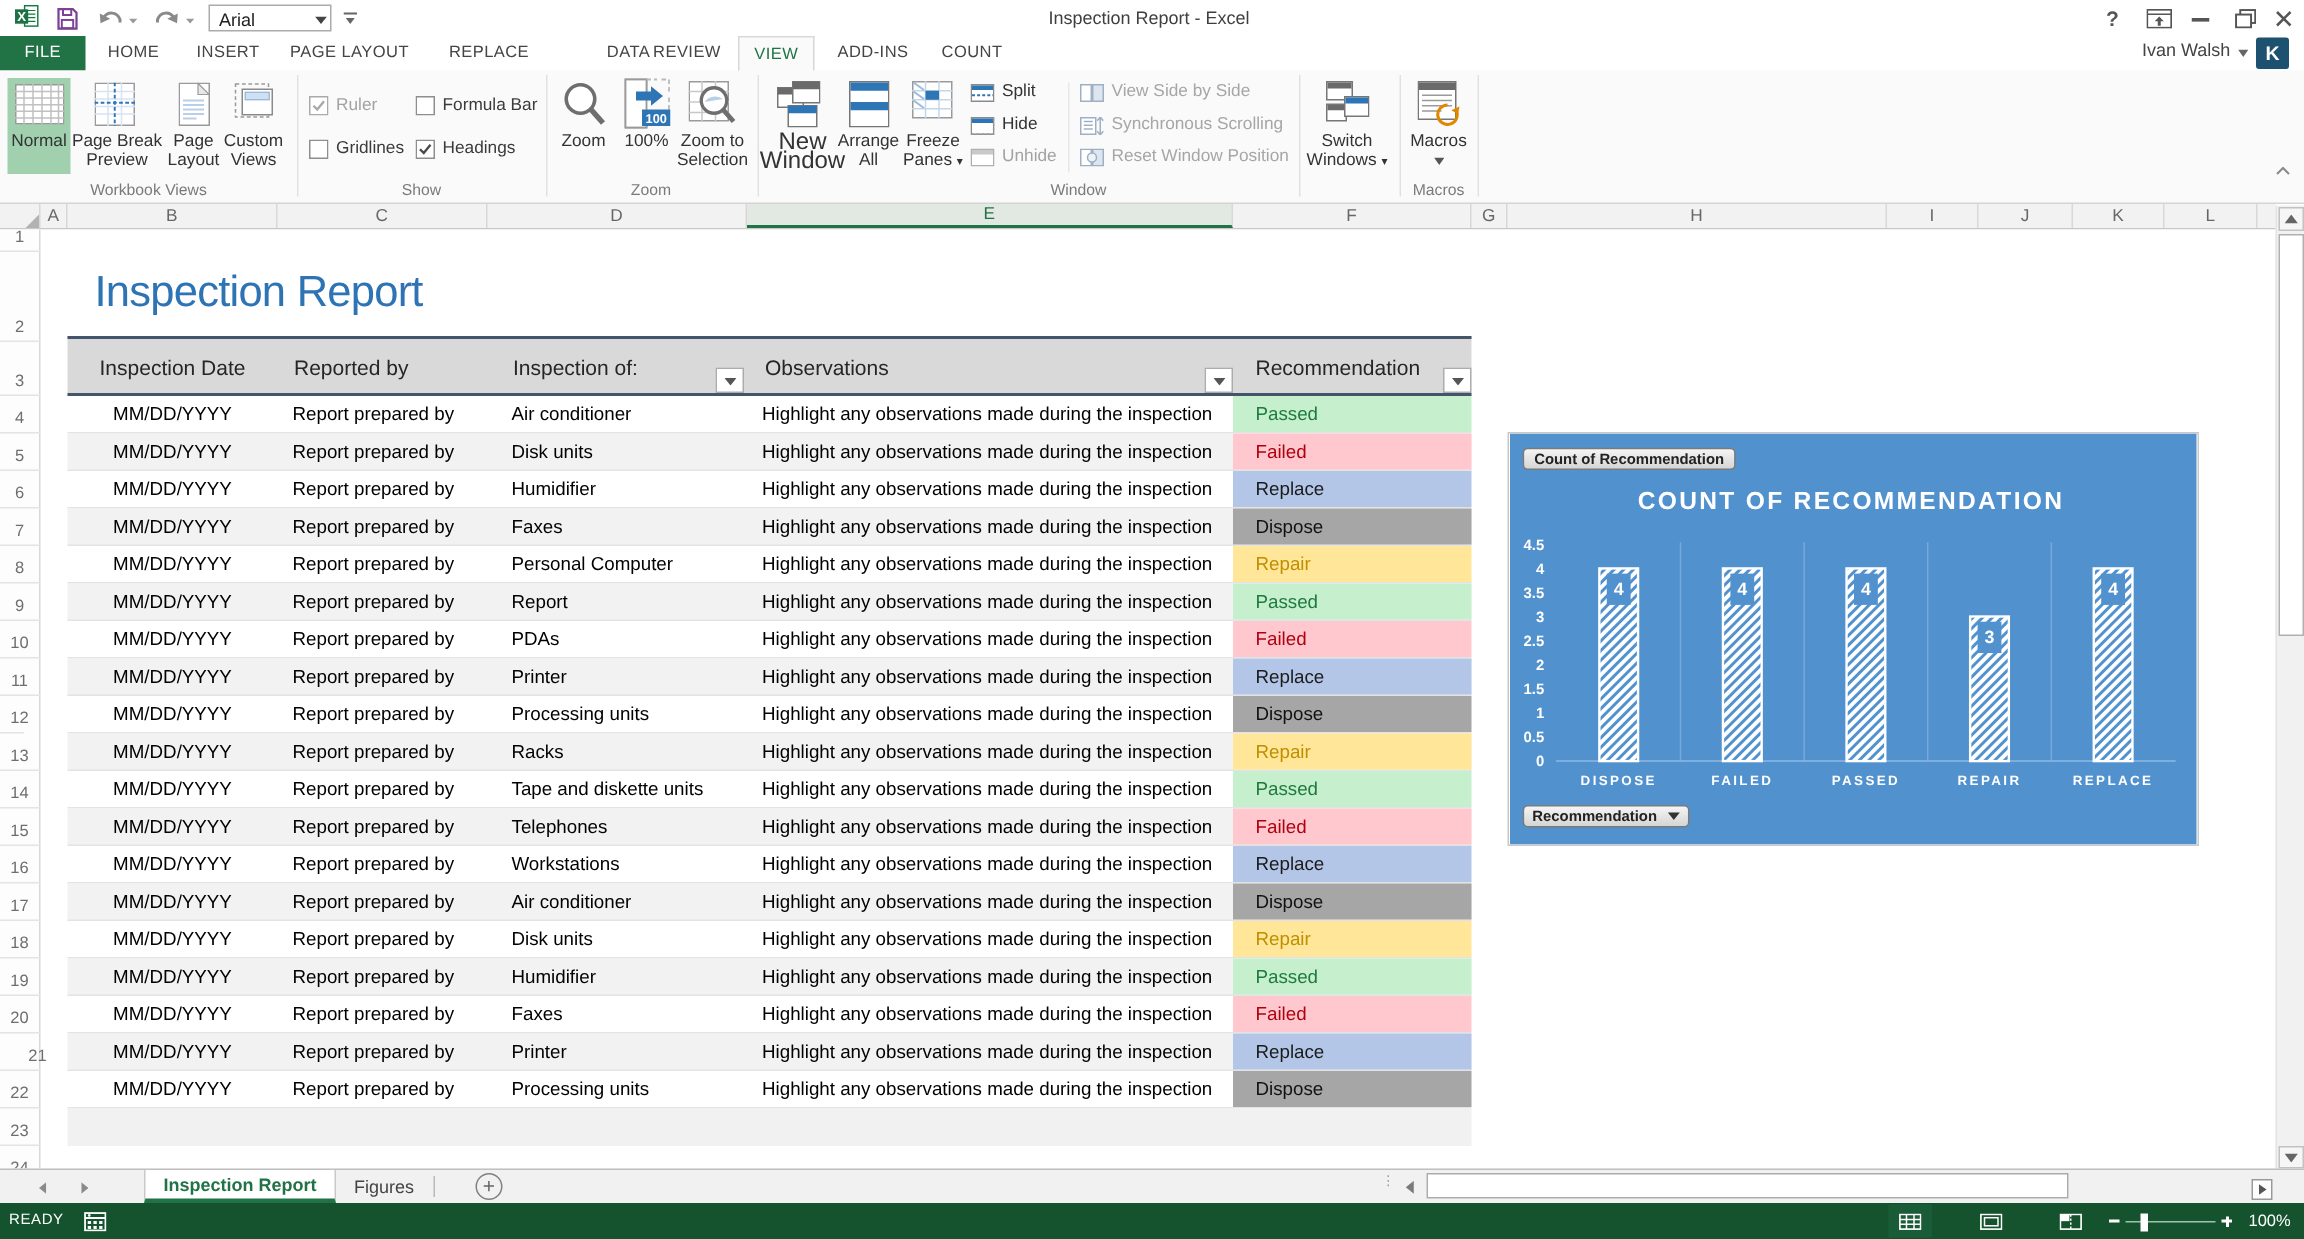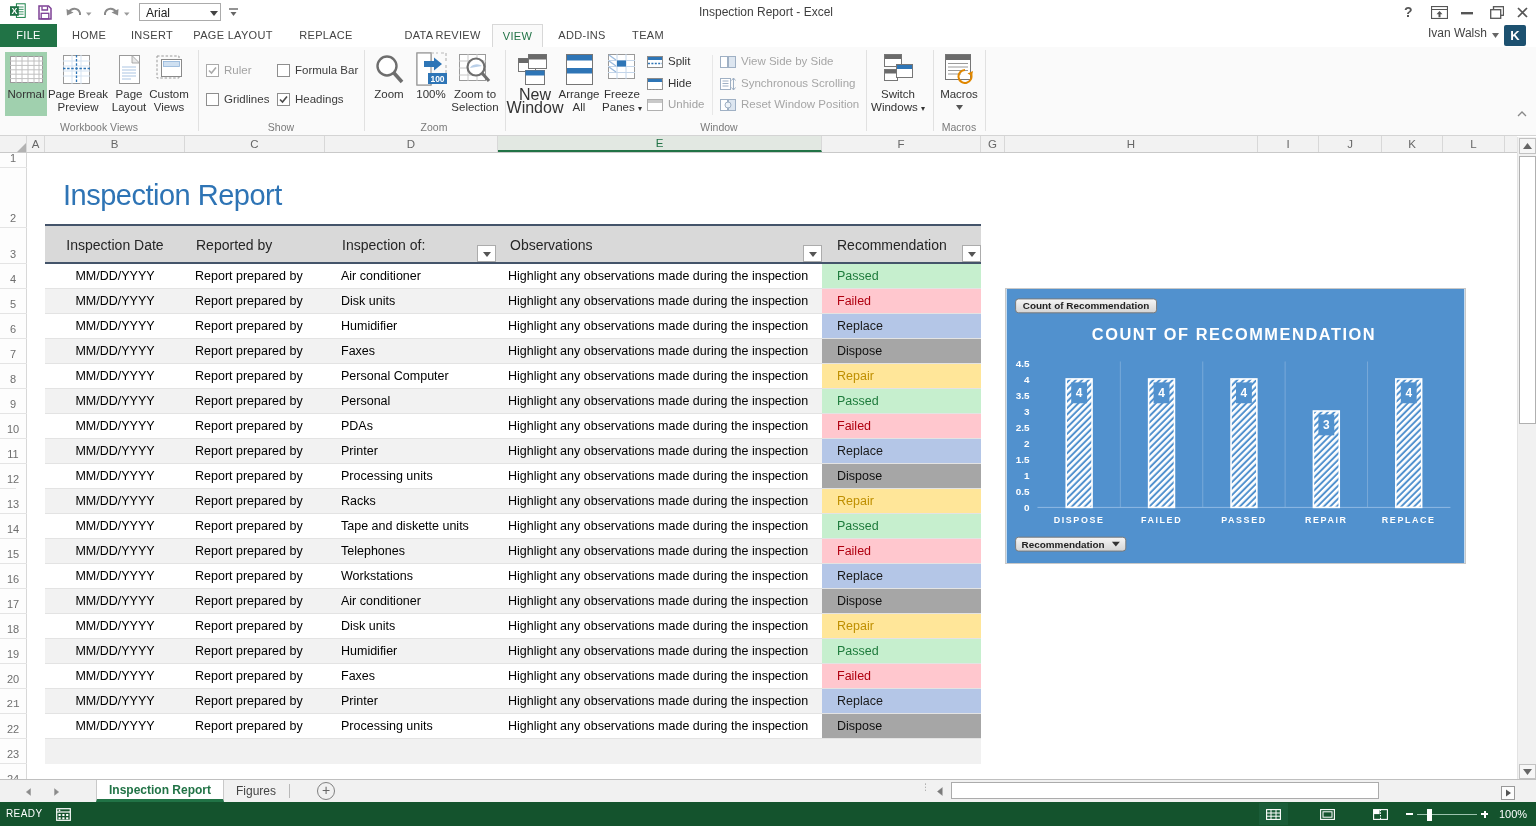--- a/index.html
+++ b/index.html
@@ -72,21 +72,21 @@
 </div>
 <div class="ab" style="left:0;top:24px;width:1536px;height:23px;background:#fff;">
     <div class="ab" style="left:0;top:0;width:57px;height:23px;background:#217346;color:#fff;font-size:11px;letter-spacing:0.3px;text-align:center;line-height:23px;">FILE</div>
     <div class="ab" style="left:29px;top:5px;width:120px;text-align:center;font-size:11px;letter-spacing:0.3px;color:#444;">HOME</div>
     <div class="ab" style="left:92px;top:5px;width:120px;text-align:center;font-size:11px;letter-spacing:0.3px;color:#444;">INSERT</div>
     <div class="ab" style="left:173px;top:5px;width:120px;text-align:center;font-size:11px;letter-spacing:0.3px;color:#444;">PAGE LAYOUT</div>
     <div class="ab" style="left:266px;top:5px;width:120px;text-align:center;font-size:11px;letter-spacing:0.3px;color:#444;">REPLACE</div>
     <div class="ab" style="left:339px;top:5px;width:120px;text-align:center;font-size:11px;letter-spacing:0.3px;color:#444;padding-left:40px;">DATA</div>
     <div class="ab" style="left:398px;top:5px;width:120px;text-align:center;font-size:11px;letter-spacing:0.3px;color:#444;">REVIEW</div>
     <div class="ab" style="left:522px;top:5px;width:120px;text-align:center;font-size:11px;letter-spacing:0.3px;color:#444;">ADD-INS</div>
-    <div class="ab" style="left:588px;top:5px;width:120px;text-align:center;font-size:11px;letter-spacing:0.3px;color:#444;">TEAM</div>
+    <div class="ab" style="left:588px;top:5px;width:120px;text-align:center;font-size:11px;letter-spacing:0.3px;color:#444;">COUNT</div>
     <div class="ab" style="left:492px;top:0px;width:51px;height:24px;background:#fafafa;border:1px solid #d8d8d8;border-bottom:none;color:#217346;font-size:11px;letter-spacing:0.3px;text-align:center;line-height:22px;">VIEW</div>
     <div class="ab" style="left:1428px;top:2px;width:76px;font-size:12px;color:#444;">Ivan Walsh</div>
     <svg class="ab" style="left:1492px;top:9px" width="7" height="5" viewBox="0 0 7 5">
       <path d="M0 0 h7 l-3.5 5 z" fill="#666"></path>
     </svg>
     <div class="ab" style="left:1504px;top:1px;width:22px;height:21px;background:#1d5170;border-radius:2px;color:#fff;font-size:13px;font-weight:bold;text-align:center;line-height:21px;">K</div>
   </div>
 <div class="ab" style="left:0;top:47px;width:1536px;height:89px;background:#fafafa;border-bottom:1px solid #d4d4d4;">
 
   <div class="ab" style="left:198px;top:3px;width:1px;height:81px;background:#e1e1e1;"></div>
@@ -381,21 +381,21 @@
 <div class="ab" style="left:0;top:461px;width:27px;height:25px;border-bottom:1px solid #e4e4e4;font-size:11px;color:#6e6e6e;text-align:center;line-height:normal;">
       <span class="ab" style="left:0;bottom:3px;width:26px;">18</span>
     </div>
 <div class="ab" style="left:0;top:486px;width:27px;height:25px;border-bottom:1px solid #e4e4e4;font-size:11px;color:#6e6e6e;text-align:center;line-height:normal;">
       <span class="ab" style="left:0;bottom:3px;width:26px;">19</span>
     </div>
 <div class="ab" style="left:0;top:511px;width:27px;height:25px;border-bottom:1px solid #e4e4e4;font-size:11px;color:#6e6e6e;text-align:center;line-height:normal;">
       <span class="ab" style="left:0;bottom:3px;width:26px;">20</span>
     </div>
 <div class="ab" style="left:0;top:536px;width:27px;height:25px;border-bottom:1px solid #e4e4e4;font-size:11px;color:#6e6e6e;text-align:center;line-height:normal;">
-      <span class="ab" style="left:0;bottom:3px;width:26px;font-family:Liberation Mono, monospace;">21</span>
+      <span class="ab" style="left:12px;bottom:3px;width:26px;">21</span>
     </div>
 <div class="ab" style="left:0;top:561px;width:27px;height:25px;border-bottom:1px solid #e4e4e4;font-size:11px;color:#6e6e6e;text-align:center;line-height:normal;">
       <span class="ab" style="left:0;bottom:3px;width:26px;">22</span>
     </div>
 <div class="ab" style="left:0;top:586px;width:27px;height:25px;border-bottom:1px solid #e4e4e4;font-size:11px;color:#6e6e6e;text-align:center;line-height:normal;">
       <span class="ab" style="left:0;bottom:3px;width:26px;">23</span>
     </div>
 <div class="ab" style="left:0;top:611px;width:27px;height:25px;border-bottom:1px solid #e4e4e4;font-size:11px;color:#6e6e6e;text-align:center;line-height:normal;">
       <span class="ab" style="left:0;bottom:3px;width:26px;">24</span>
     </div>
@@ -450,21 +450,21 @@
 <div class="ab" style="left:822px;top:211px;width:159px;height:24px;background:#ffe699;"></div>
 <div class="ab ctr" style="left:45px;top:216px;width:140px;font-size:12.5px;color:#000;">MM/DD/YYYY</div>
 <div class="ab" style="left:195px;top:216px;font-size:12.5px;color:#000;">Report prepared by</div>
 <div class="ab" style="left:341px;top:216px;font-size:12.5px;color:#000;">Personal Computer</div>
 <div class="ab" style="left:508px;top:216px;font-size:12.5px;color:#000;">Highlight any observations made during the inspection</div>
 <div class="ab" style="left:837px;top:216px;font-size:12.5px;color:#bf8f00;">Repair</div>
 <div class="ab" style="left:45px;top:236px;width:936px;height:25px;background:#f2f2f2;border-bottom:1px solid #e3e3e3;"></div>
 <div class="ab" style="left:822px;top:236px;width:159px;height:24px;background:#c6efce;"></div>
 <div class="ab ctr" style="left:45px;top:241px;width:140px;font-size:12.5px;color:#000;">MM/DD/YYYY</div>
 <div class="ab" style="left:195px;top:241px;font-size:12.5px;color:#000;">Report prepared by</div>
-<div class="ab" style="left:341px;top:241px;font-size:12.5px;color:#000;">Personal</div>
+<div class="ab" style="left:341px;top:241px;font-size:12.5px;color:#000;">Report</div>
 <div class="ab" style="left:508px;top:241px;font-size:12.5px;color:#000;">Highlight any observations made during the inspection</div>
 <div class="ab" style="left:837px;top:241px;font-size:12.5px;color:#1e7b3c;">Passed</div>
 <div class="ab" style="left:45px;top:261px;width:936px;height:25px;background:#ffffff;border-bottom:1px solid #e3e3e3;"></div>
 <div class="ab" style="left:822px;top:261px;width:159px;height:24px;background:#ffc7ce;"></div>
 <div class="ab ctr" style="left:45px;top:266px;width:140px;font-size:12.5px;color:#000;">MM/DD/YYYY</div>
 <div class="ab" style="left:195px;top:266px;font-size:12.5px;color:#000;">Report prepared by</div>
 <div class="ab" style="left:341px;top:266px;font-size:12.5px;color:#000;">PDAs</div>
 <div class="ab" style="left:508px;top:266px;font-size:12.5px;color:#000;">Highlight any observations made during the inspection</div>
 <div class="ab" style="left:837px;top:266px;font-size:12.5px;color:#b00010;">Failed</div>
 <div class="ab" style="left:45px;top:286px;width:936px;height:25px;background:#f2f2f2;border-bottom:1px solid #e3e3e3;"></div>

